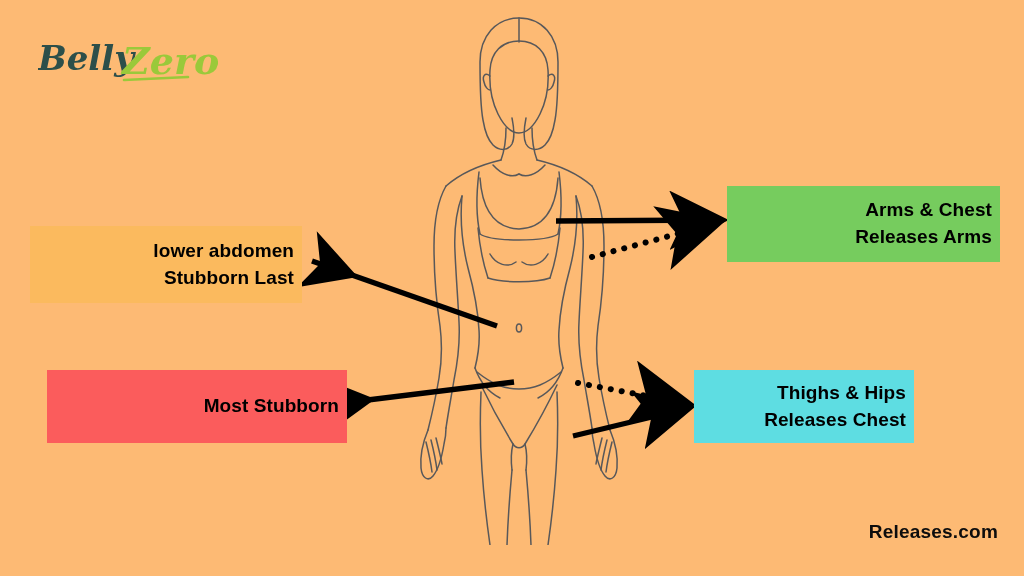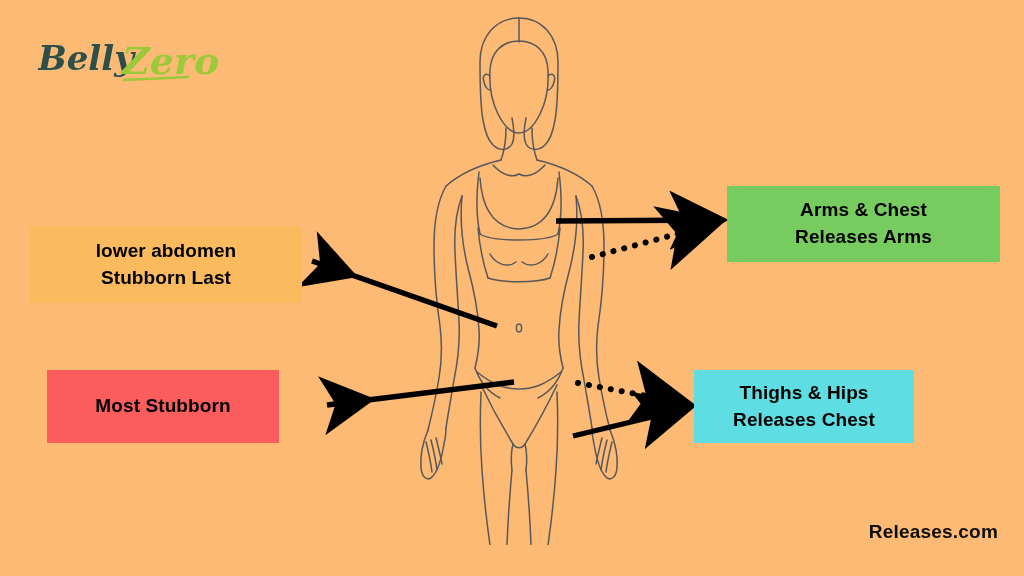--- a/index.html
+++ b/index.html
@@ -49,38 +49,38 @@
     height: 576px;
     pointer-events: none;
   }
 
   
   .callout {
     position: absolute;
     box-sizing: border-box;
     display: flex;
     flex-direction: column;
-    align-items: center;
+    align-items: flex-end;
     justify-content: center;
     text-align: center;
     color: #000000;
     font-weight: bold;
     font-size: 19px;
     line-height: 1.42;
     letter-spacing: 0.1px;
     padding: 4px 8px;
   }
   .callout .line { display: block; white-space: nowrap; }
 
   #callout-lower-abdomen {
     left: 30px;  top: 226px;  width: 272px; height: 77px;
     background: #FBBA5E;
   }
   #callout-most-stubborn {
-    left: 47px;  top: 370px;  width: 232px; height: 73px;
+    left: 47px;  top: 370px;  width: 300px; height: 73px;
     background: #FB5C5C;
   }
   #callout-arms-chest {
     left: 727px; top: 186px;  width: 273px; height: 76px;
     background: #76CC5E;
   }
   #callout-thighs-hips {
     left: 694px; top: 370px;  width: 220px; height: 73px;
     background: #5EDDE2;
   }

